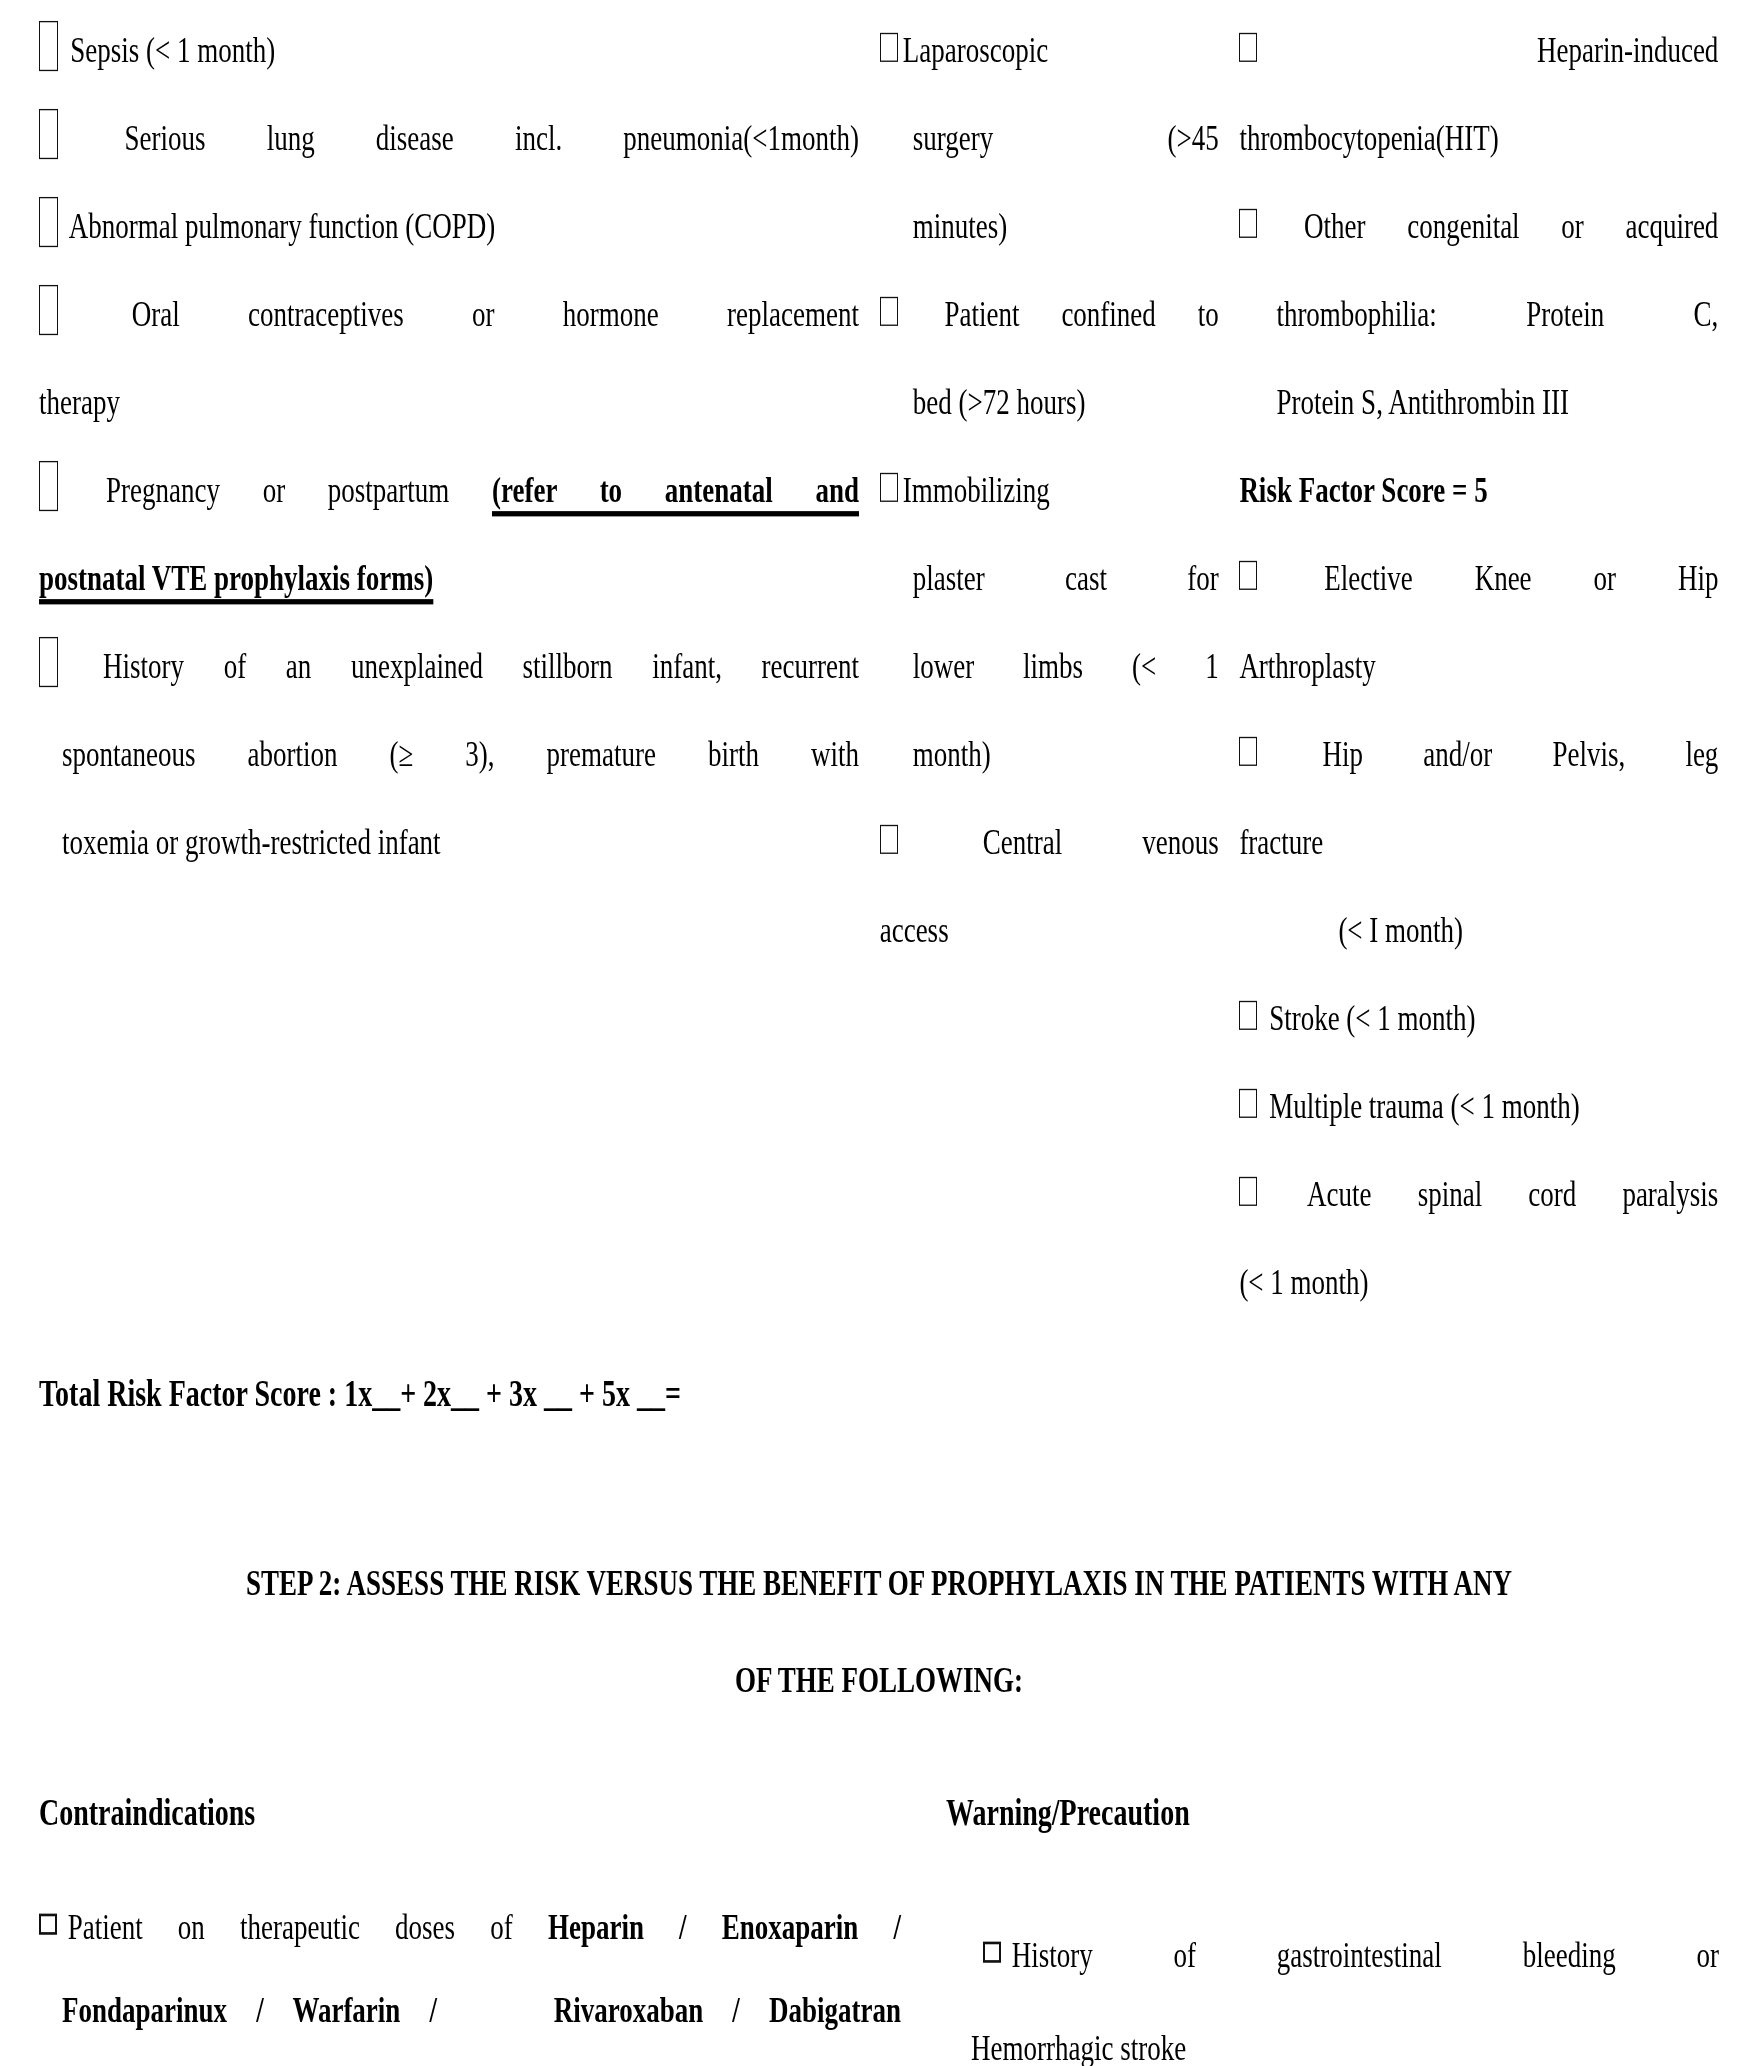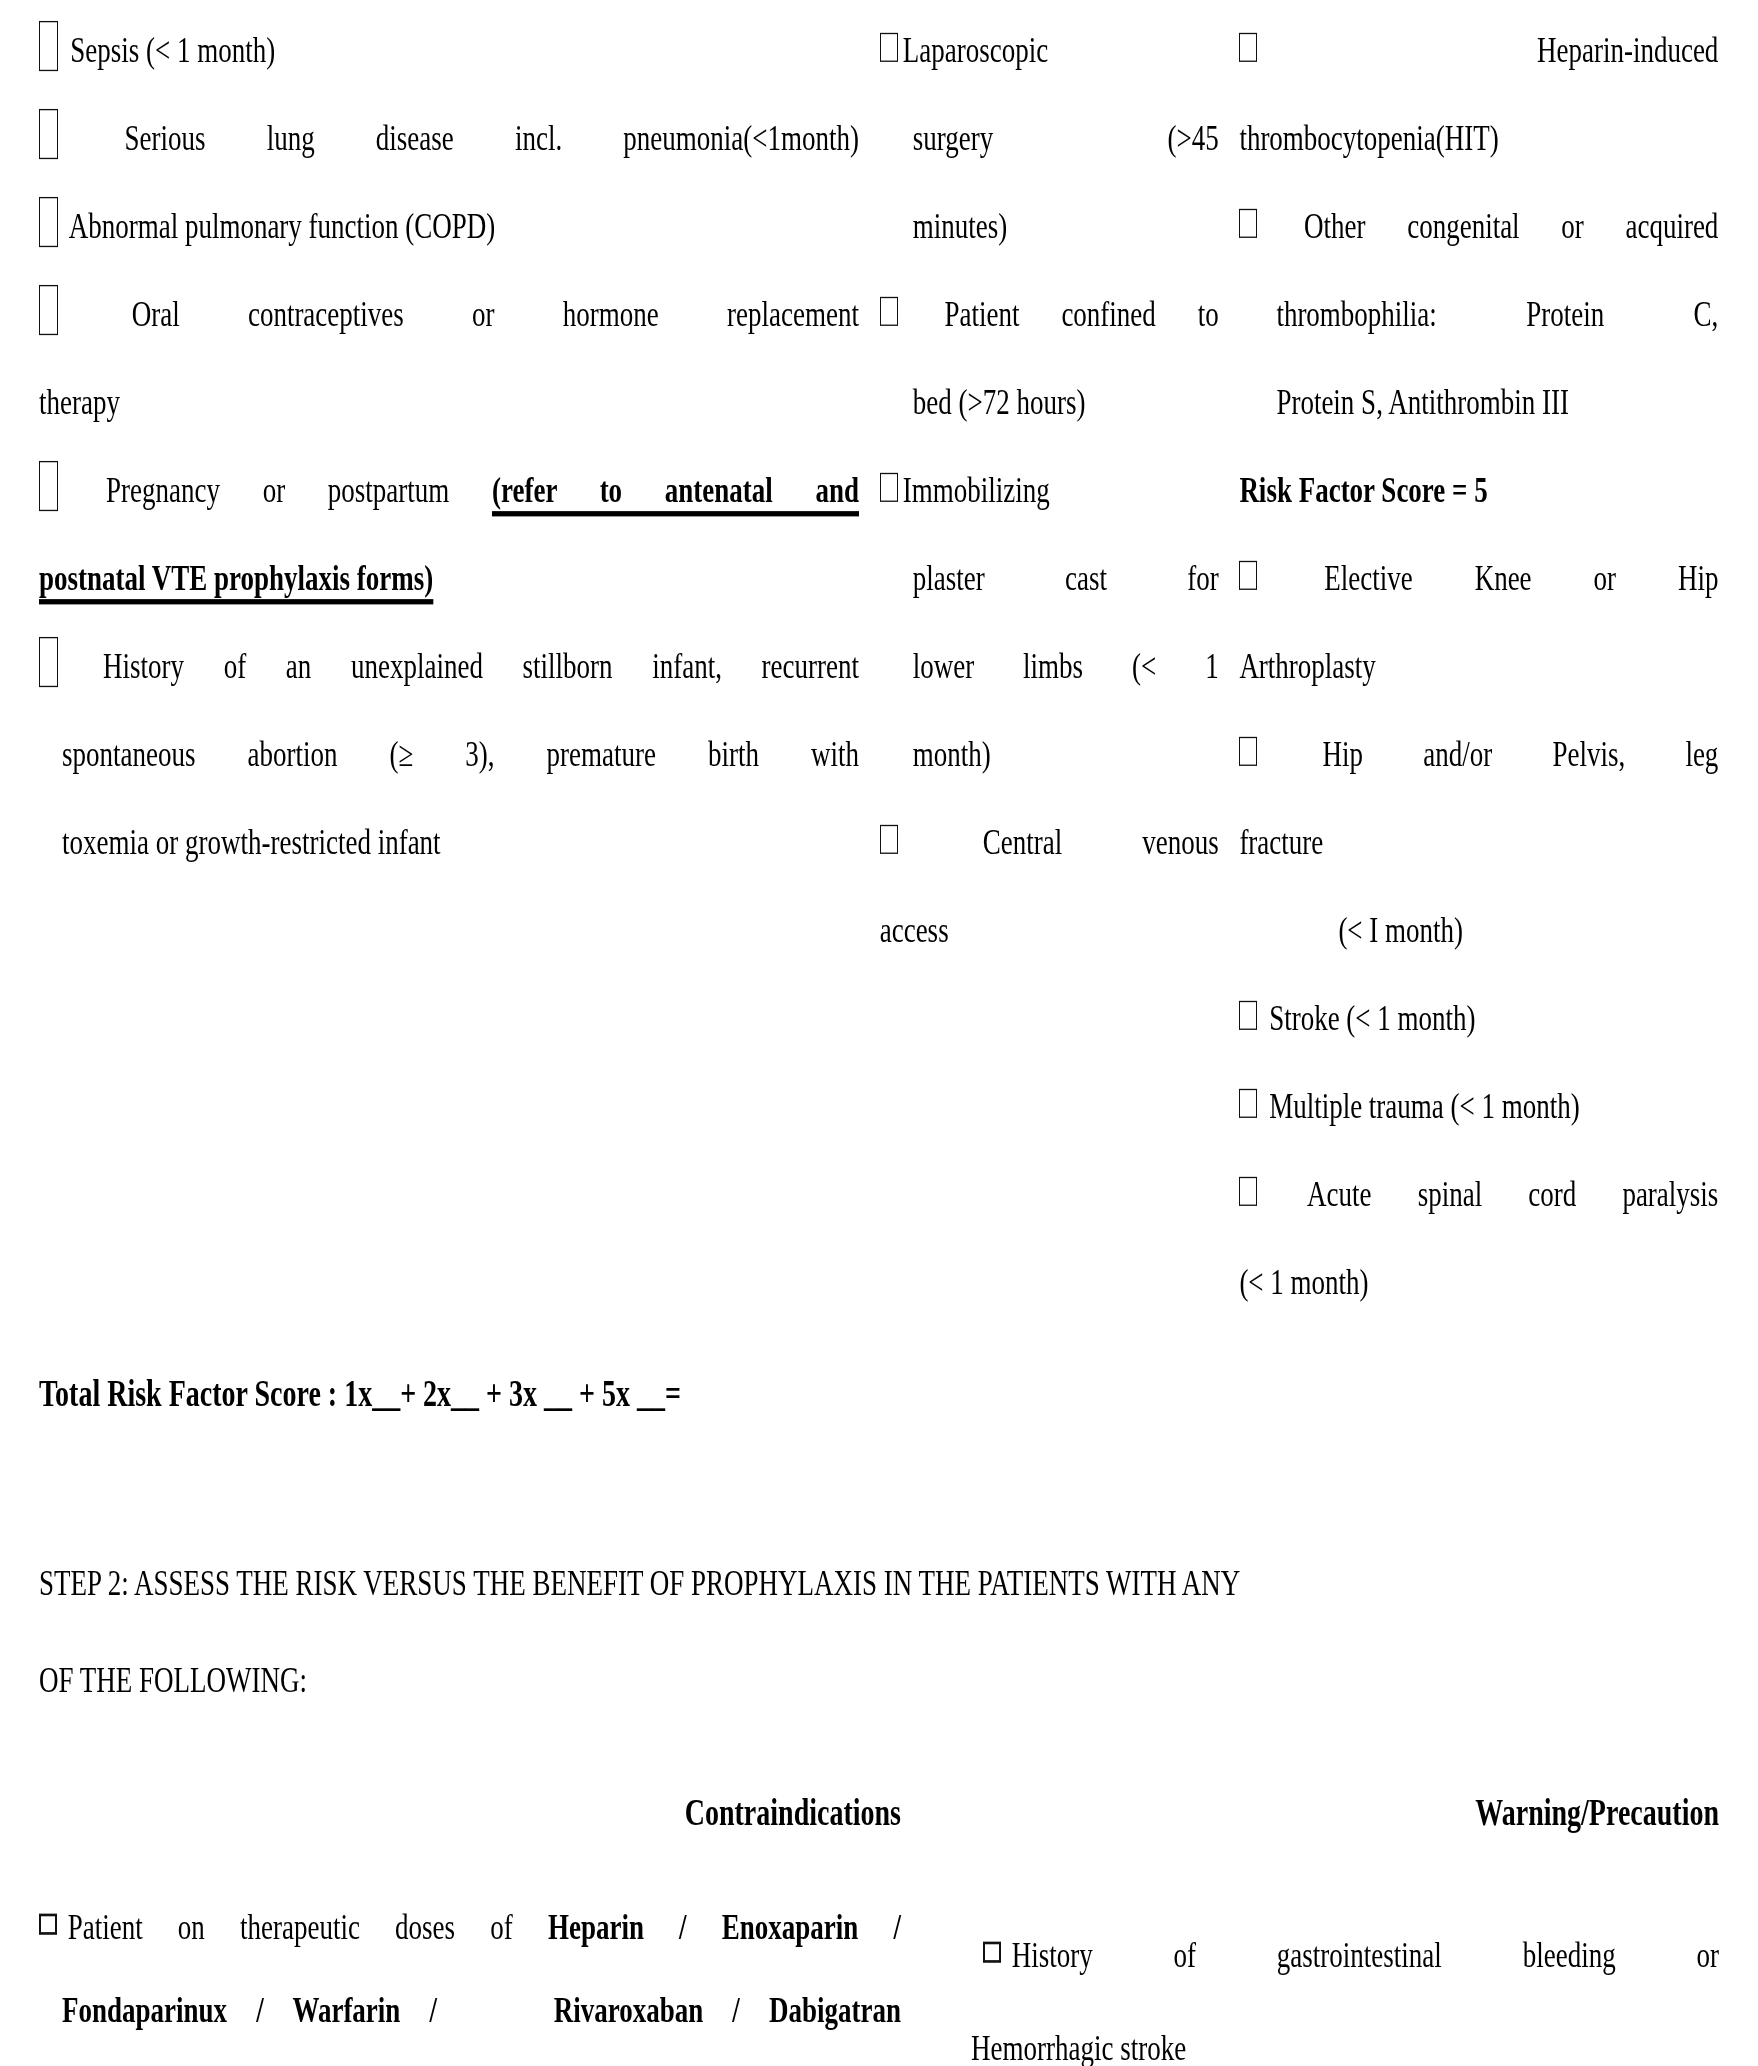--- a/index.html
+++ b/index.html
@@ -43,26 +43,26 @@
   .bu { font-weight: bold; text-decoration: underline; text-decoration-thickness: 3.7px; text-underline-offset: 6.6px; }
 
   .ind55  { padding-left: 23px; }
   .ind60  { padding-left: 25px; }
   .ind80  { padding-left: 33px; }
   .ind90  { padding-left: 37px; }
   .ind240 { padding-left: 99px; }
 
   .total { margin-top: 23px; font-weight: bold; font-size: 28px; line-height: 89px; }
 
-  .step2 { margin-top: 97px; text-align: left; font-weight: normal; }
+  .step2 { margin-top: 97px; text-align: center; font-weight: bold; }
   .step2 .ln { line-height: 97px; }
 
   .subheaders {
     display: grid; grid-template-columns: 862px 773px; column-gap: 45px;
-    margin-top: 35px; text-align: right; font-weight: bold;
+    margin-top: 35px; text-align: left; font-weight: bold;
   }
   .subheaders .ln { font-size: 28px; line-height: 97px; }
 
   .grid2 { display: grid; grid-template-columns: 862px 773px; column-gap: 45px; margin-top: 25px; }
   .grid2 .ln { line-height: 83px; }
   .warn-col { padding-top: 23px; }
   .warn-col .ln { line-height: 93px; }
 </style>
 </head>
 <body>

